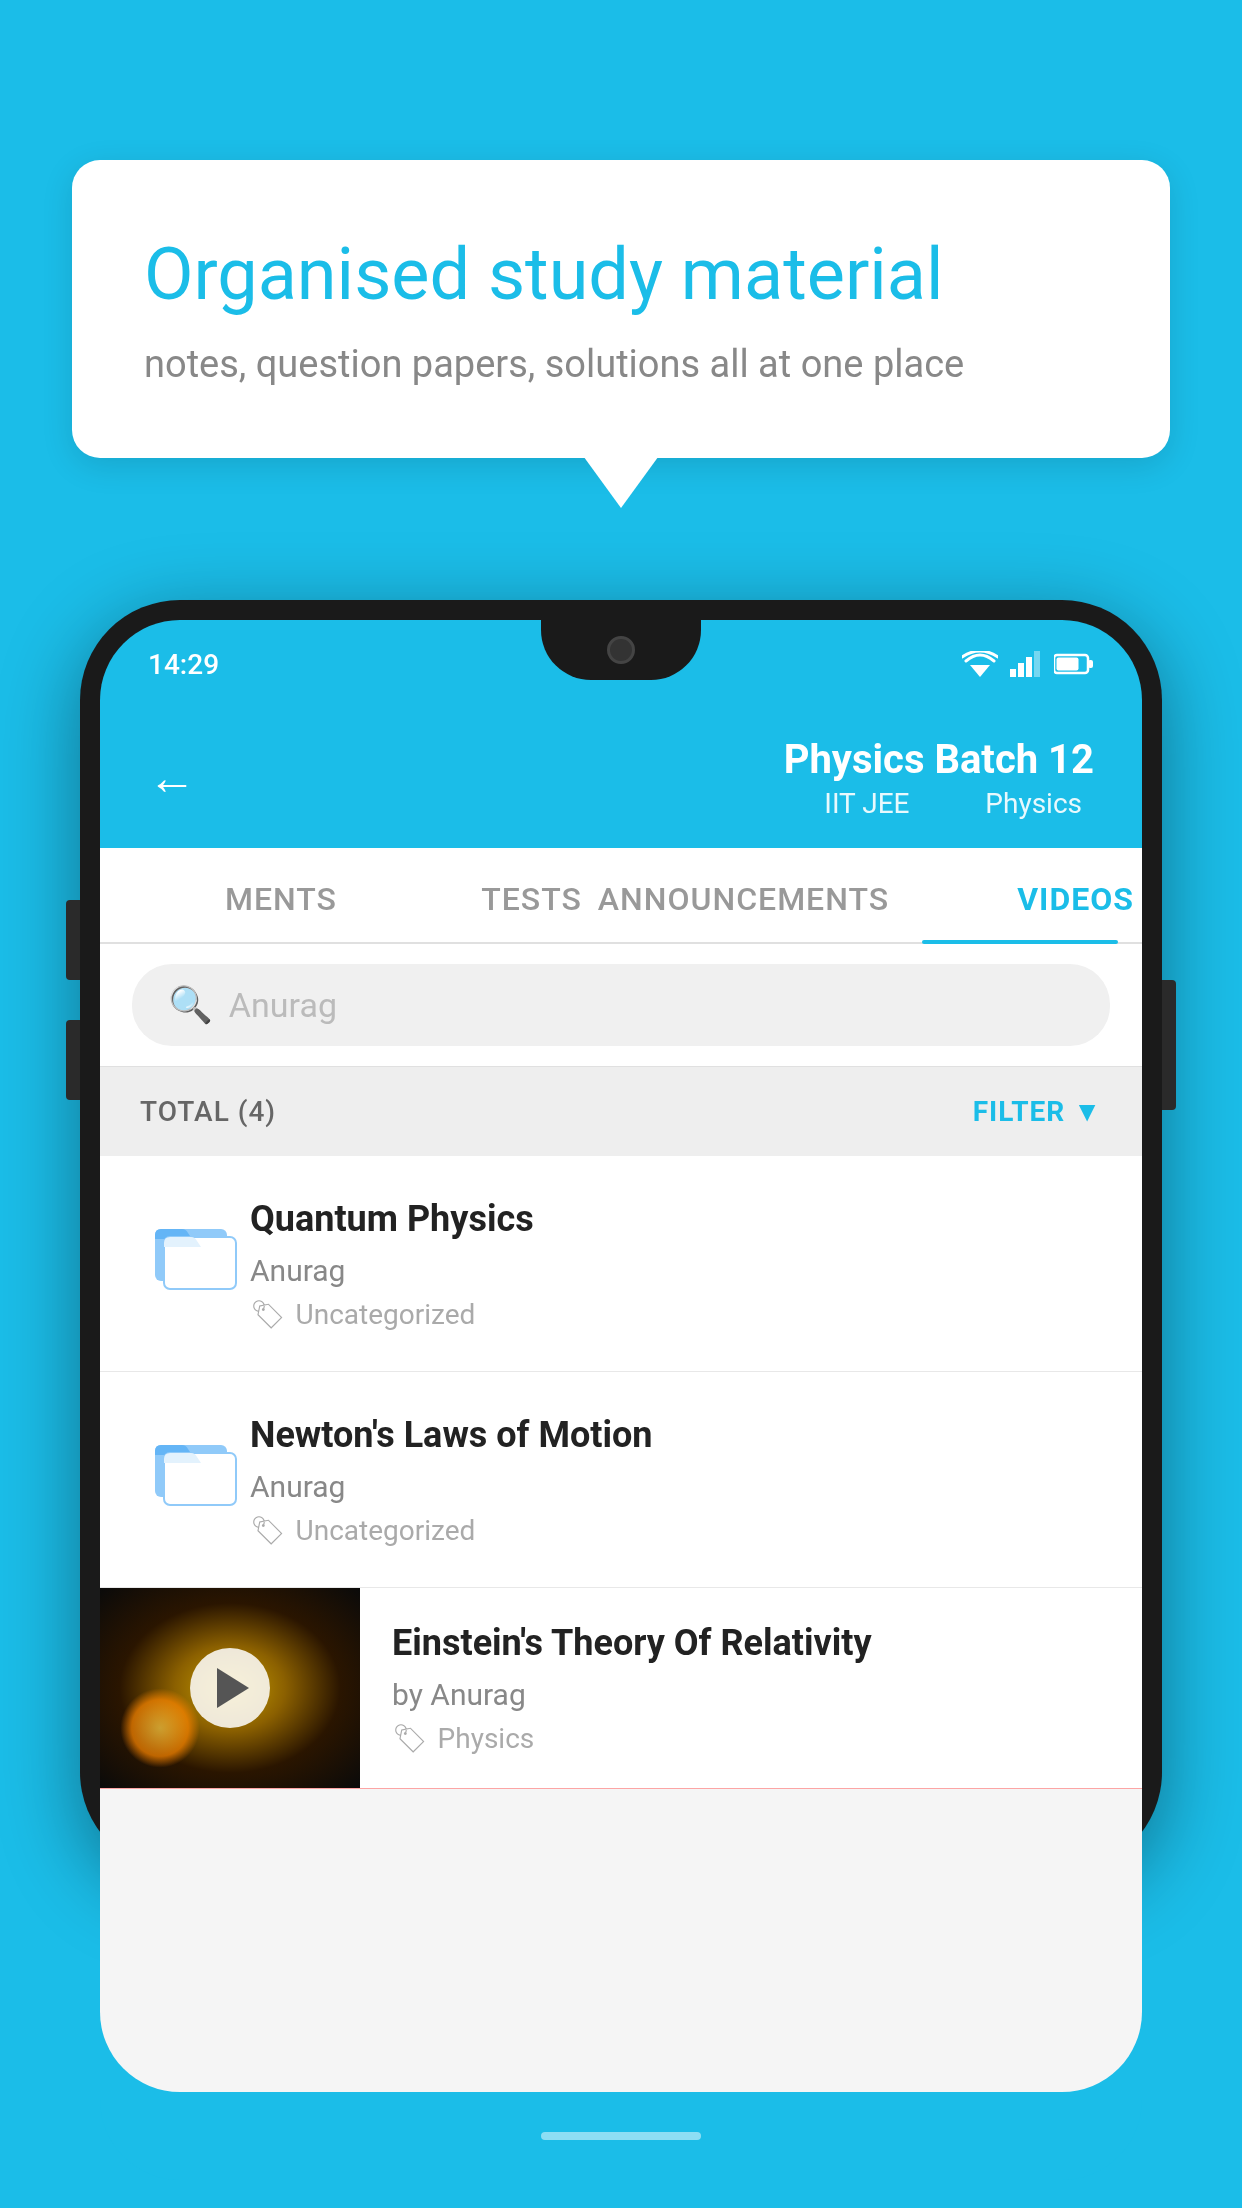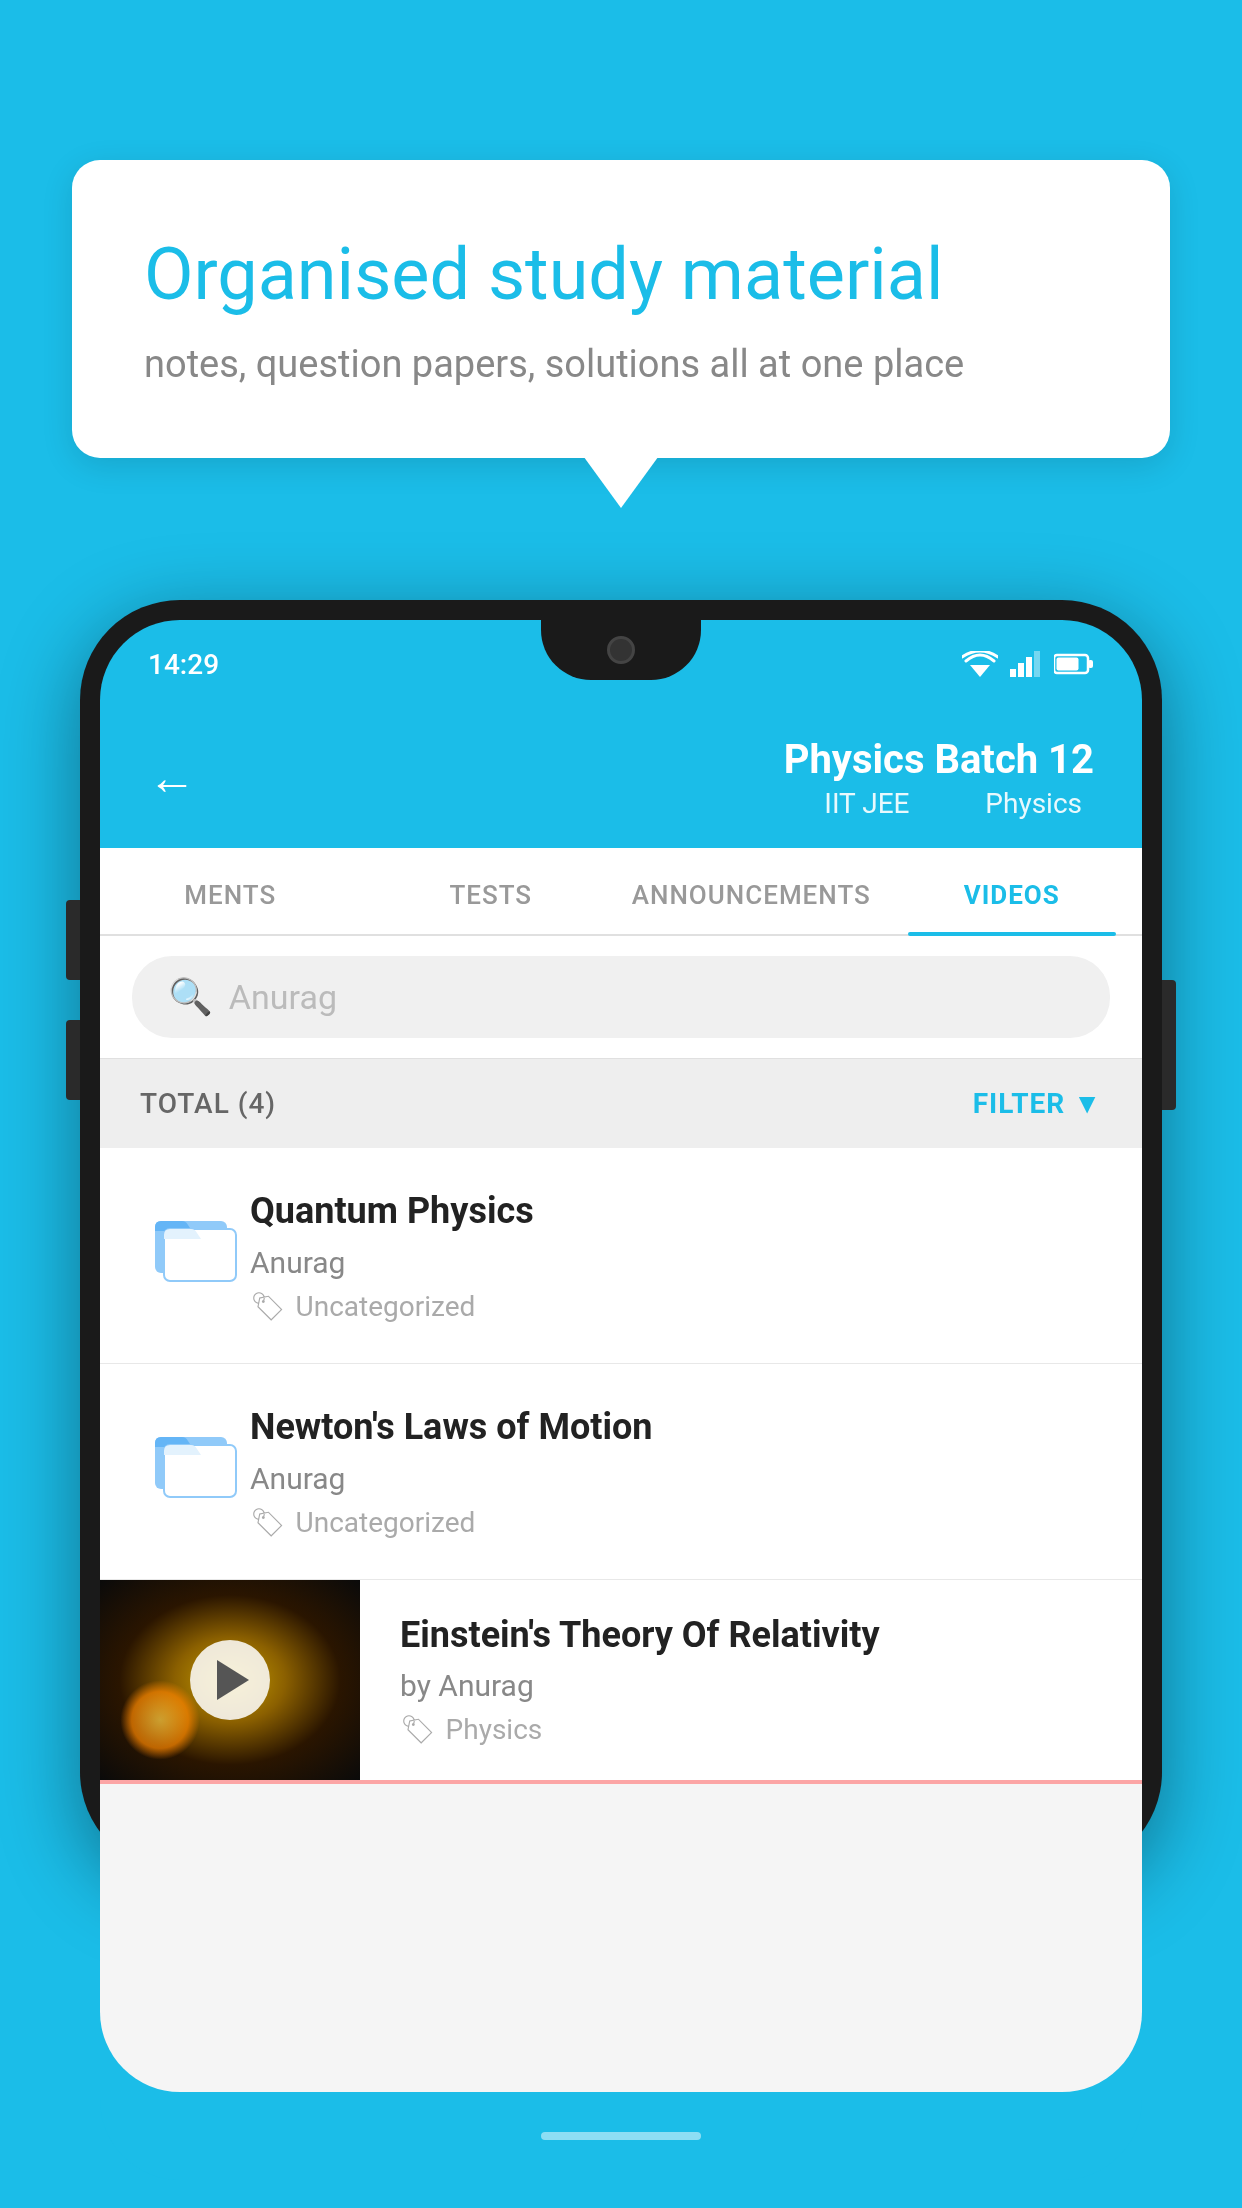--- a/index.html
+++ b/index.html
@@ -170,23 +170,23 @@
 
     
     .tabs-bar {
       background: white;
       display: flex;
       border-bottom: 2px solid #e0e0e0;
     }
 
     .tab-item {
       flex: 1;
-      text-align: center;
+      text-align: right;
       padding: 32px 8px 24px;
-      font-size: 26px;
+      font-size: 32px;
       font-weight: 500;
       color: #999;
       letter-spacing: 1px;
       position: relative;
     }
 
     .tab-item.active {
       color: #1bbde8;
       font-weight: 700;
     }
@@ -298,24 +298,24 @@
       display: flex;
       align-items: center;
       gap: 10px;
       font-size: 28px;
       color: #aaa;
     }
 
     
     .video-item-thumb {
       display: flex;
-      align-items: flex-start;
+      align-items: center;
       padding: 0 0;
-      border-bottom: 4px solid #fca5a5;
-      gap: 8px;
+      border-bottom: 1px solid #fca5a5;
+      gap: 0;
     }
 
     .thumb-image {
       width: 260px;
       height: 200px;
       background: radial-gradient(ellipse at center, #c8a000 0%, #8b6000 30%, #2a1500 60%, #0a0a0a 100%);
       flex-shrink: 0;
       position: relative;
       display: flex;
       align-items: center;

